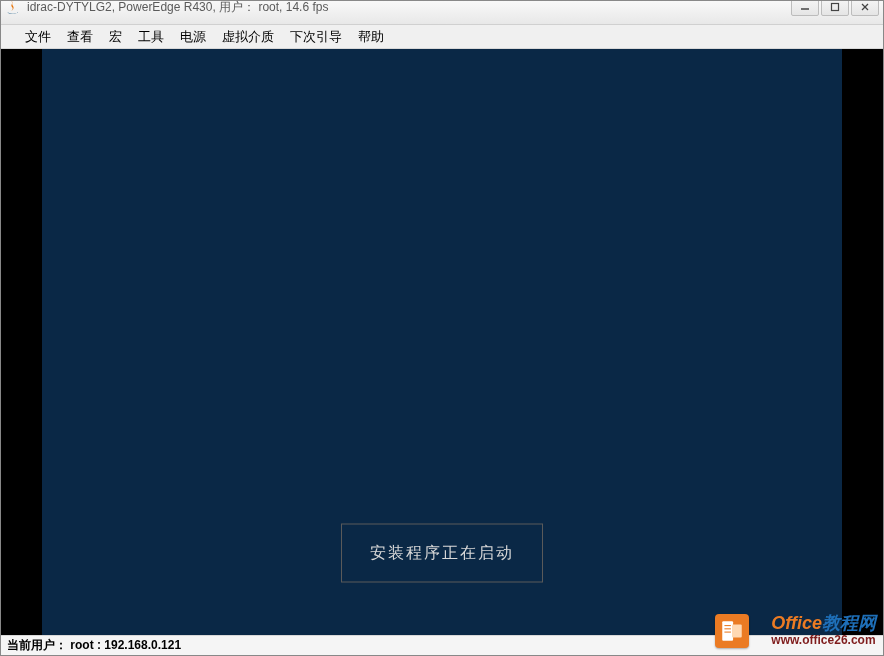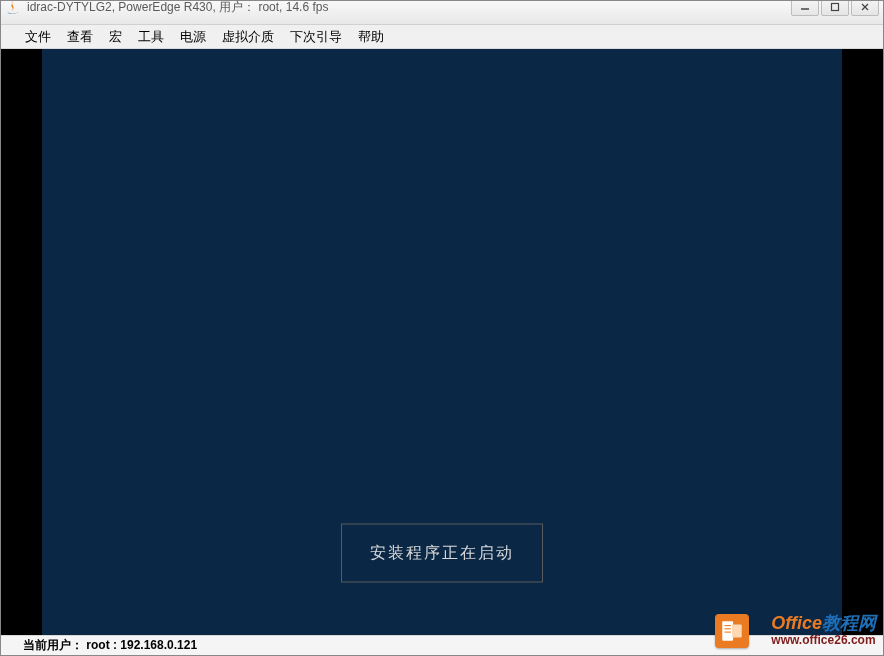--- a/index.html
+++ b/index.html
@@ -104,21 +104,21 @@
       font-size: 16px;
       color: #d8d8d8;
       letter-spacing: 2px;
       white-space: nowrap;
     }
     .statusbar {
       height: 20px;
       background: #f5f5f5;
       display: flex;
       align-items: center;
-      padding: 0 22px;
+      padding: 0 6px;
       border-top: 1px solid #d8d8d8;
     }
     .status-text {
       font-size: 12px;
       color: #000;
       font-weight: bold;
     }
     .watermark {
       position: absolute;
       right: 8px;

